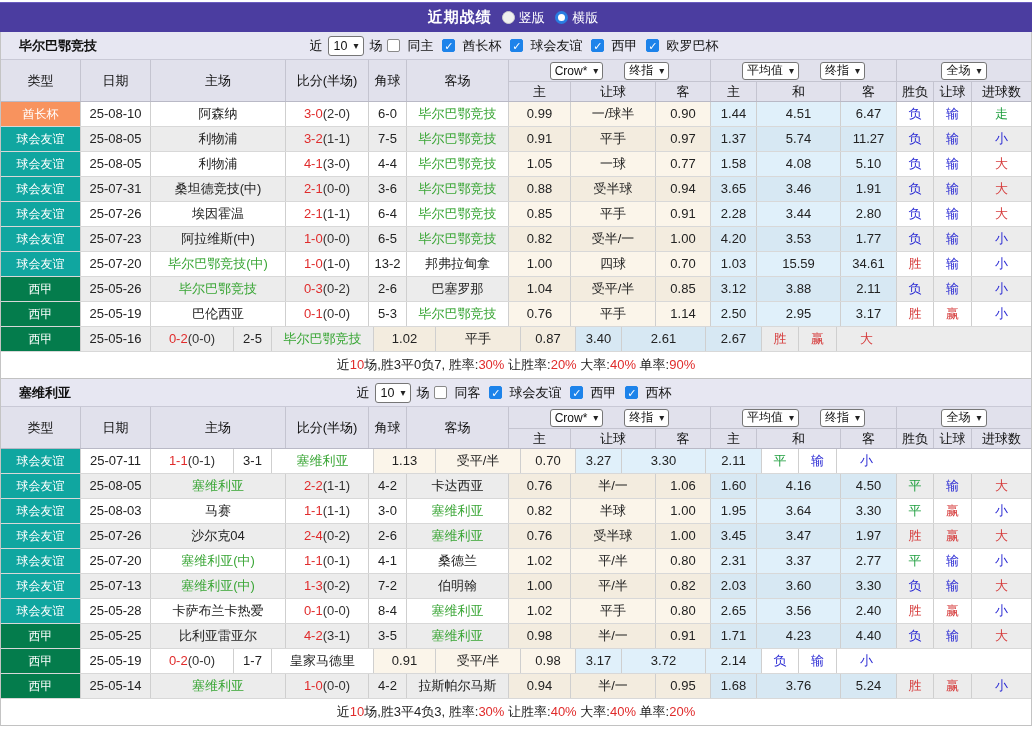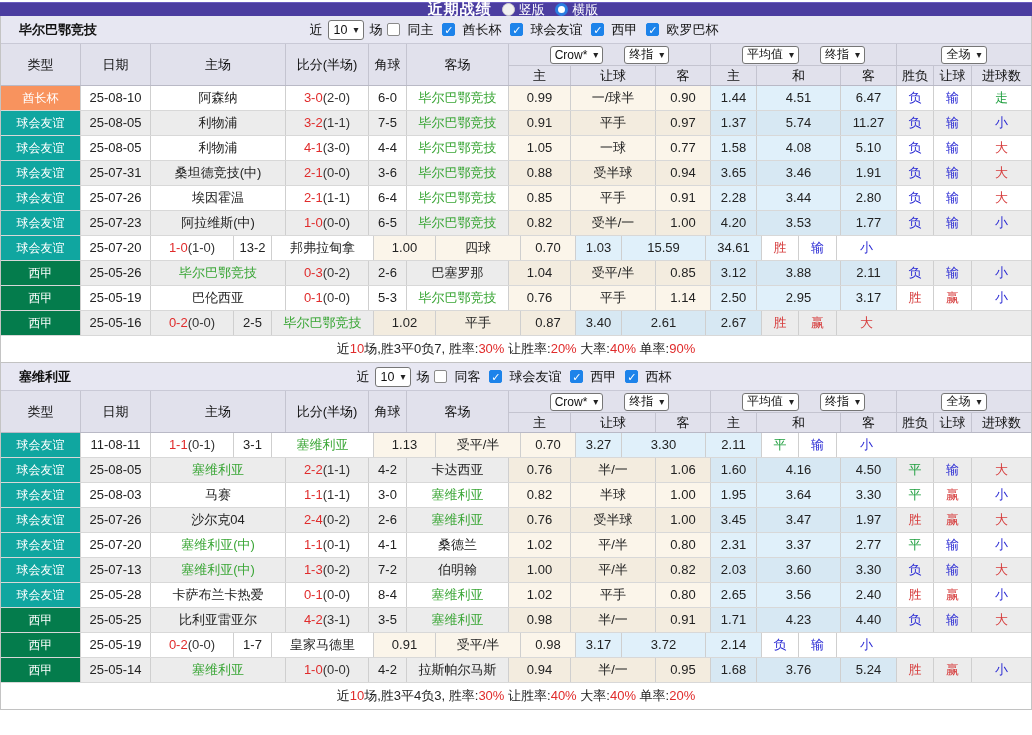--- a/index.html
+++ b/index.html
@@ -5,21 +5,21 @@
   * { box-sizing: border-box; margin: 0; padding: 0; }
   body {
     font-family: "Liberation Sans", "DejaVu Sans", sans-serif;
     background: #fff;
     width: 1032px;
   }
   .page { width: 1032px; padding-top: 2px; background:#fff; }
 
   
   .titlebar {
-    height: 14px; background: #4b3da0; color: #fff;
+    height: 30px; background: #4b3da0; color: #fff;
     display: flex; align-items: center; justify-content: center; gap: 10px;
     border-top: 1px solid #6a5cc0;
   }
   .titlebar .title { font-weight: bold; font-size: 15px; letter-spacing: 1px; }
   .radio { width: 13px; height: 13px; border-radius: 50%; display: inline-block; vertical-align: -2px; }
   .radio.off { background: #f0f0f0; border: 1px solid #cfcfcf; }
   .radio.on  { background: #fff; border: 3px solid #2a7de1; }
   .radio-label { font-size: 13px; color: #fff; margin-left: 4px; margin-right: 6px; }
 
   
@@ -277,20 +277,21 @@
           <div class="cell c9 bluebg">4.20</div>
           <div class="cell c10 bluebg">3.53</div>
           <div class="cell c11 bluebg">1.77</div>
           <div class="cell c12" style="color: rgb(43, 43, 212);">负</div>
           <div class="cell c13" style="color: rgb(43, 43, 212);">输</div>
           <div class="cell c14" style="color: rgb(43, 43, 212);">小</div>
         </div>
         <div class="row">
           <div class="cell typecell c0" style="background: rgb(16, 166, 160);">球会友谊</div>
           <div class="cell c1">25-07-20</div>
+          <div class="cell c2"><span class="team-self">毕尔巴鄂竞技(中)</span></div>
           <div class="cell c3"><span class="score-main">1-0</span><span class="score-half">(1-0)</span></div>
           <div class="cell c4">13-2</div>
           <div class="cell c5"><span>邦弗拉甸拿</span></div>
           <div class="cell c6 cream">1.00</div>
           <div class="cell c7 cream">四球</div>
           <div class="cell c8 cream">0.70</div>
           <div class="cell c9 bluebg">1.03</div>
           <div class="cell c10 bluebg">15.59</div>
           <div class="cell c11 bluebg">34.61</div>
           <div class="cell c12" style="color: rgb(214, 60, 60);">胜</div>
@@ -413,21 +414,21 @@
               <div class="sub-cell c10">和</div>
               <div class="sub-cell c11">客</div>
               <div class="sub-cell c12">胜负</div>
               <div class="sub-cell c13">让球</div>
               <div class="sub-cell c14">进球数</div>
             </div>
           </div>
         </div>
         <div class="row">
           <div class="cell typecell c0" style="background: rgb(16, 166, 160);">球会友谊</div>
-          <div class="cell c1">11-08-11</div>
+          <div class="cell c1">25-07-11</div>
           <div class="cell c3"><span class="score-main">1-1</span><span class="score-half">(0-1)</span></div>
           <div class="cell c4">3-1</div>
           <div class="cell c5"><span class="team-self">塞维利亚</span></div>
           <div class="cell c6 cream">1.13</div>
           <div class="cell c7 cream">受平/半</div>
           <div class="cell c8 cream">0.70</div>
           <div class="cell c9 bluebg">3.27</div>
           <div class="cell c10 bluebg">3.30</div>
           <div class="cell c11 bluebg">2.11</div>
           <div class="cell c12" style="color: rgb(29, 158, 61);">平</div>

